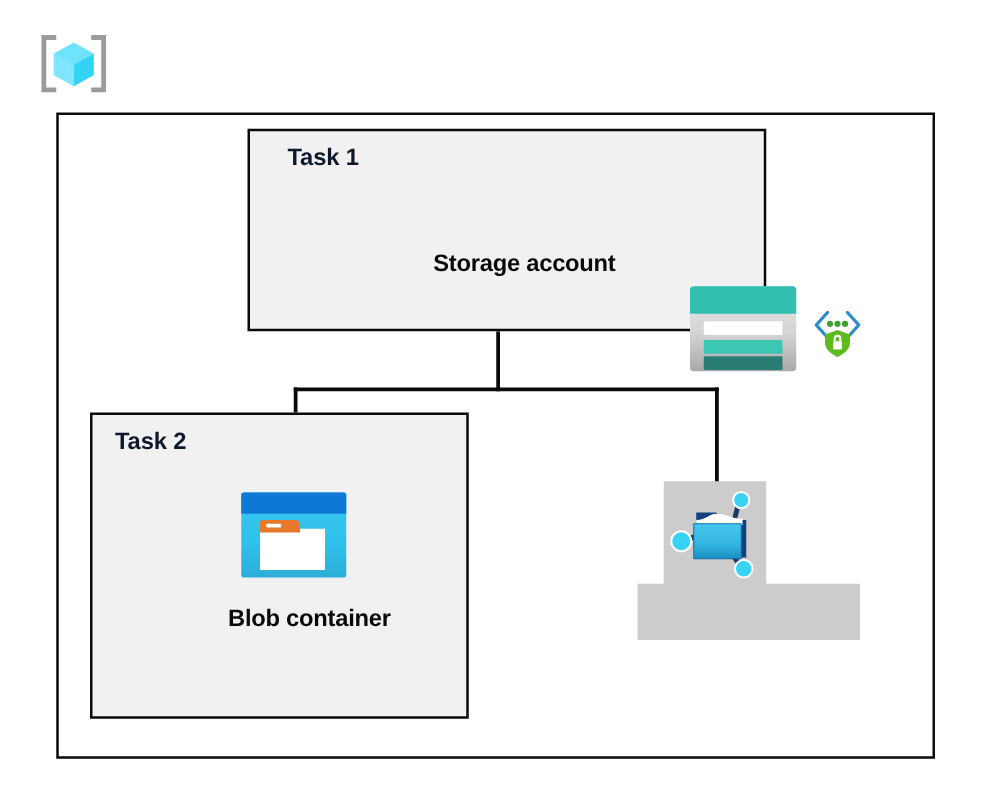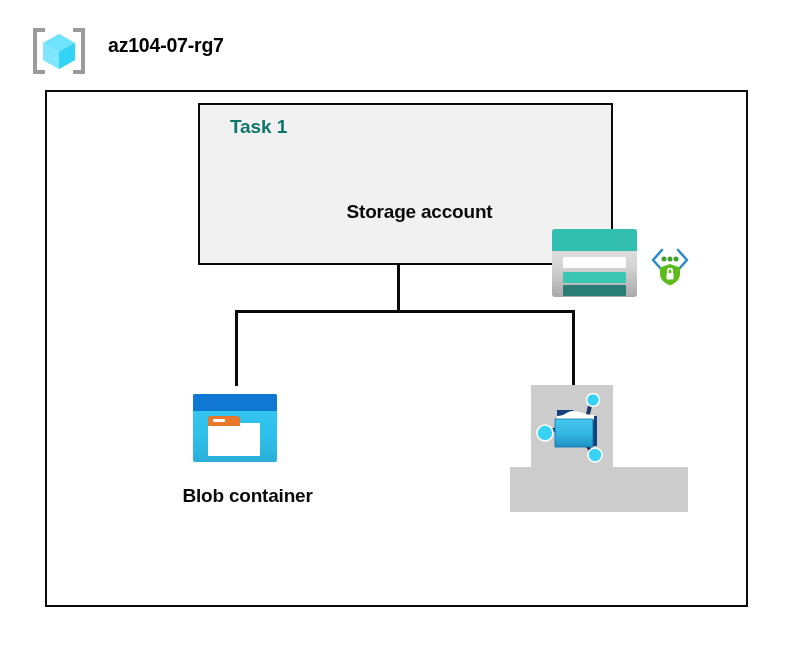--- a/index.html
+++ b/index.html
@@ -31,21 +31,21 @@
   .task-box {
     position: absolute; background: #F1F1F1;
     border: 2px solid #0a0a0a;
   }
   #task1-box { left: 198px; top: 103px; width: 415px; height: 162px; }
   #task2-box { left: 72px;  top: 330px; width: 303px; height: 245px; }
   #task3-box { left: 420px; top: 330px; width: 305px; height: 245px; }
 
   .task-label {
     position: absolute;
-    font-size: 19px; font-weight: bold; color: #0f766e;
+    font-size: 19px; font-weight: bold; color: #0f172a;
     white-space: nowrap; letter-spacing: -0.1px;
   }
   #task1-label { left: 30px; top: 11px; }
   #task2-label { left: 18px; top: 11px; }
   #task3-label { left: 14px; top: 11px; }
 
   .node-label {
     position: absolute; font-size: 19px; font-weight: bold;
     color: #0a0a0a; white-space: nowrap; text-align: center;
     letter-spacing: -0.2px;
@@ -123,21 +123,20 @@
 
         <path d="M12 2 L2 2 L2 44 L12 44" fill="none" stroke="#9B9B9B" stroke-width="4"></path>
         <path d="M40 2 L50 2 L50 44 L40 44" fill="none" stroke="#9B9B9B" stroke-width="4"></path>
 
         <polygon points="26,6 42,15 42,32 26,41 10,32 10,15" fill="#9CEEFF"></polygon>
         <polygon points="26,6 42,15 26,23.5 10,15" fill="#6FE2FC"></polygon>
         <polygon points="26,23.5 42,15 42,32 26,41" fill="#33D3F5"></polygon>
         <polygon points="26,23.5 10,15 10,32 26,41" fill="#7FE6FD"></polygon>
       </svg>
     </div>
-    <div class="rg-title">az104-07-rg7</div>
   </div>
 
   <div class="rg-boundary"></div>
 
   <div class="conn" id="conn-trunk"></div>
   <div class="conn" id="conn-bus"></div>
   <div class="conn" id="conn-left-drop"></div>
   <div class="conn" id="conn-right-drop"></div>
 
   <div class="task-box" id="task1-box">
@@ -161,20 +160,23 @@
         <path d="M24 23 L34 26.5 L34 33 C34 38.5 29.5 42 24 44.5
                  C18.5 42 14 38.5 14 33 L14 26.5 Z" fill="#5DBB1E"></path>
         <rect x="20.5" y="32" width="7" height="6.5" rx="1" fill="#ffffff"></rect>
         <path d="M21.8 32 L21.8 29.8 A2.2 2.2 0 0 1 26.2 29.8 L26.2 32" fill="none" stroke="#ffffff" stroke-width="1.7"></path>
       </svg>
     </div>
 
     <div class="node-label" style="left:0; top:96px; width:415px;">Storage account</div>
   </div>
 
+  <div class="task-box" id="task2-box">
+    <div class="task-label" id="task2-label">Task 2</div>
+  </div>
 
   <div class="blob-wrap">
     <div class="blob-body"></div>
     <div class="blob-head"></div>
     <div class="blob-doc"></div>
     <div class="blob-tab"></div>
   </div>
   <div class="node-label" style="left:72px; top:485px; width:327px;">Blob container</div>
 
 

